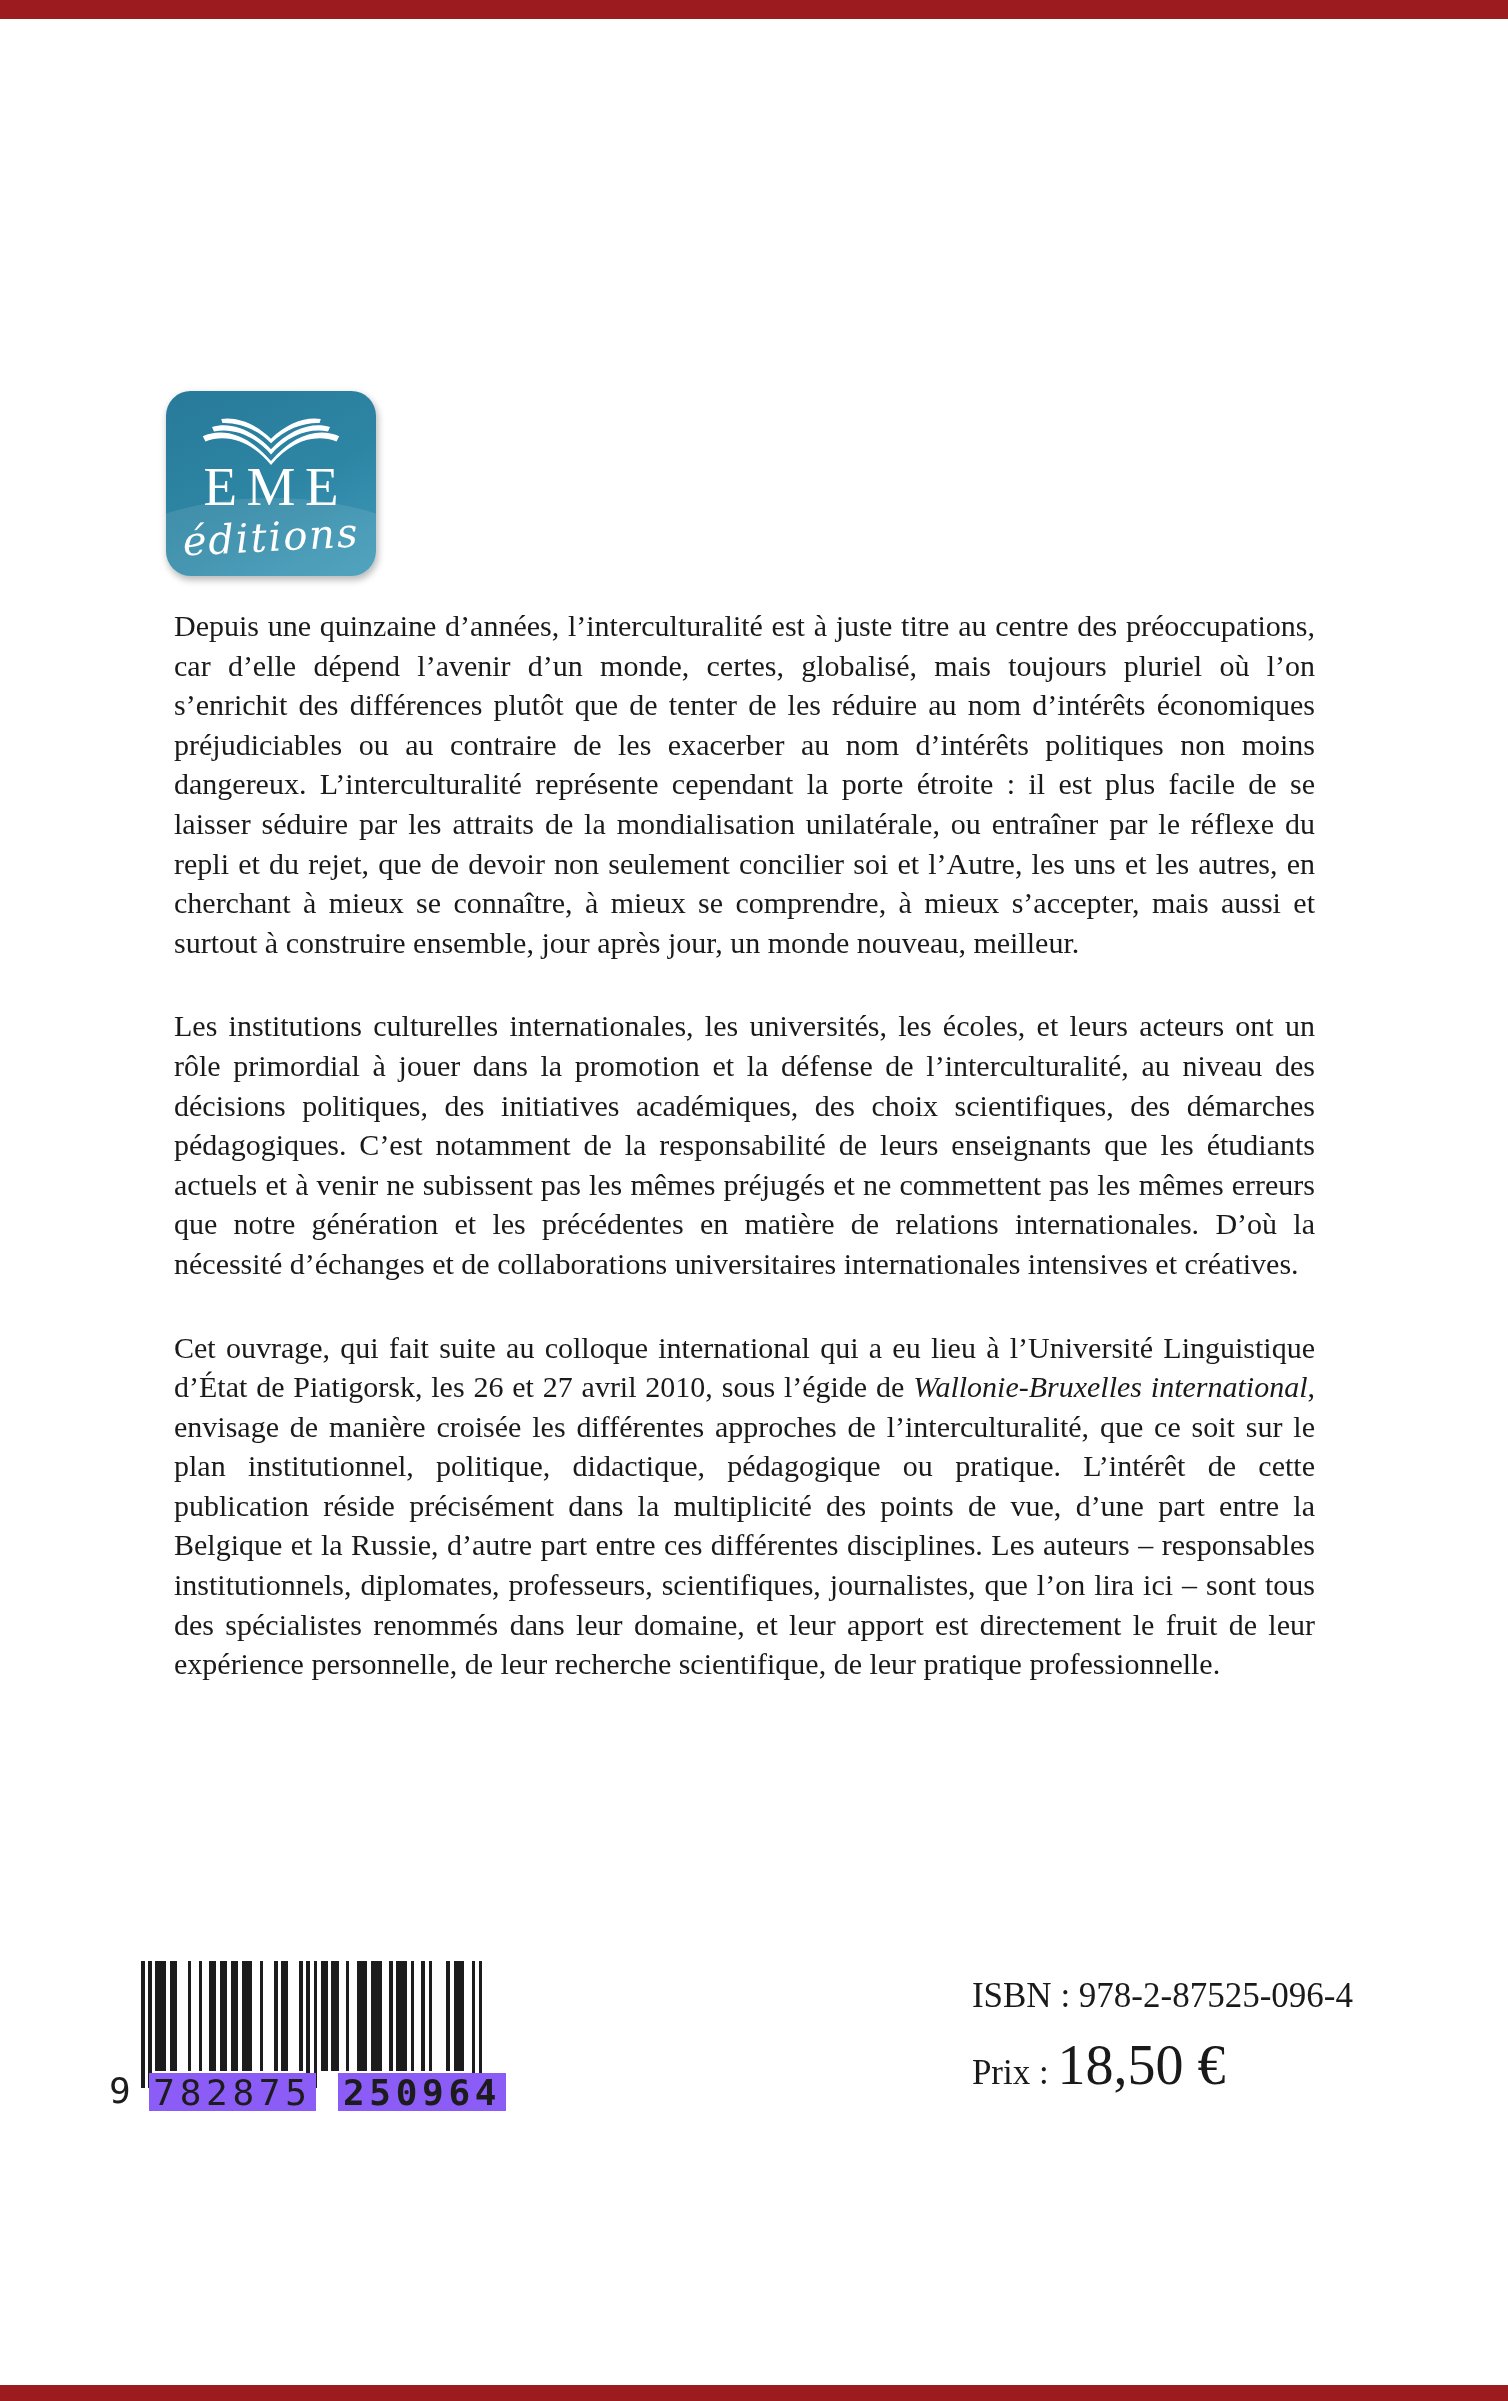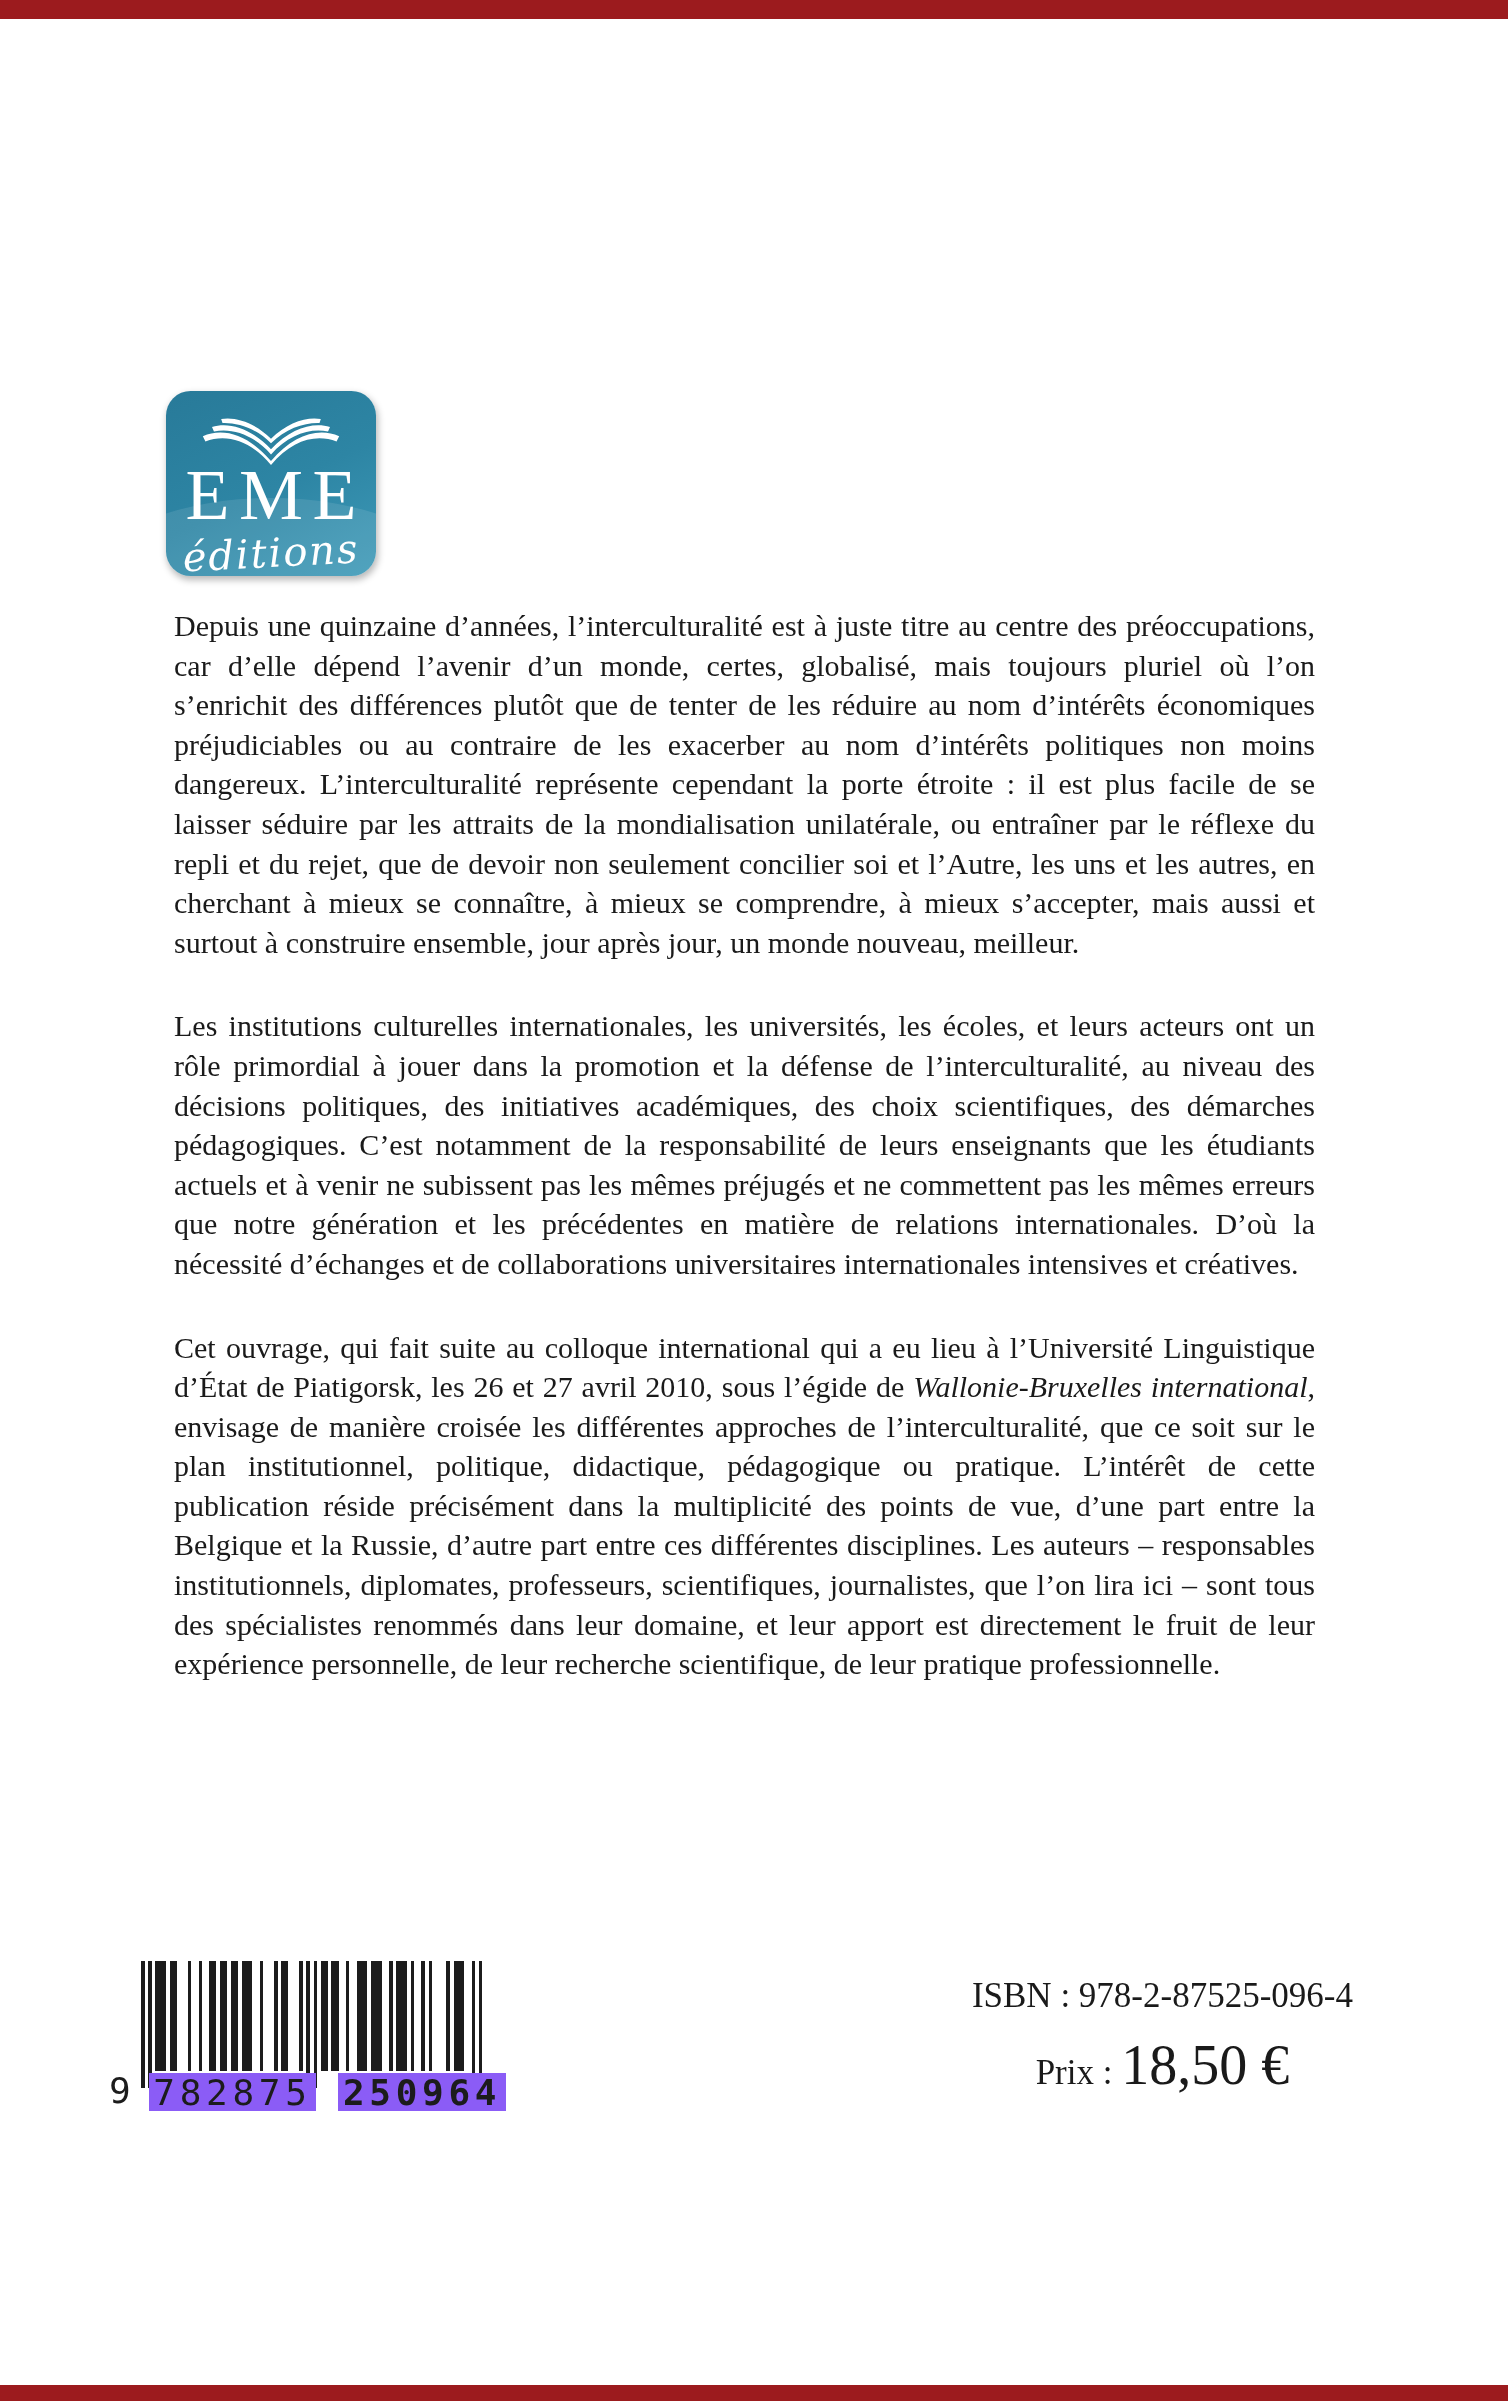--- a/index.html
+++ b/index.html
@@ -25,21 +25,21 @@
     overflow:hidden;
   }
   .logo::after {
     content:""; position:absolute; left:-30%; right:-30%; top:58%; bottom:-35%;
     background:rgba(255,255,255,0.10); border-radius:50%;
     pointer-events:none;
   }
   .logo .book { display:block; margin:15px auto 0 auto; width:168px; height:59px; }
   .logo .acronym {
     text-align:center; color:#ffffff;
-    font-size:72px; line-height:0.95; font-weight:400;
+    font-size:55px; line-height:0.95; font-weight:400;
     letter-spacing:9.5px; margin-top:-3.8px; text-indent:9.5px;
   }
   .logo .script {
     text-align:center; color:#ffffff;
     font-family:"DejaVu Serif", serif; font-style:italic;
     font-size:40px; line-height:1; margin-top:3.8px;
     transform:rotate(-3deg); letter-spacing:1.9px;
     position:relative; z-index:2;
   }
 
@@ -71,21 +71,21 @@
     font-size:36px; line-height:1; color:#1c1c1c;
   }
   .digits .d9 { width:32px; }
   .digits .grp { background:#8b5cf6; padding:1.9px 4.7px 0 4.7px; letter-spacing:4.7px; }
   .digits .g1 { margin-left:7.6px; }
   .digits .g2 { margin-left:22px;font-weight:bold; }
 
   
   .imprint {
     position:absolute; right:155px; top:1970px;
-    text-align:center; font-size:35px; line-height:1.5;
+    text-align:left; font-size:35px; line-height:1.5;
   }
   .imprint .price-value { font-size:56px; }
 </style>
 </head>
 <body>
 
 <div class="cover">
 
   <div class="trim top" style="background: rgb(156, 27, 30);"></div>
 

